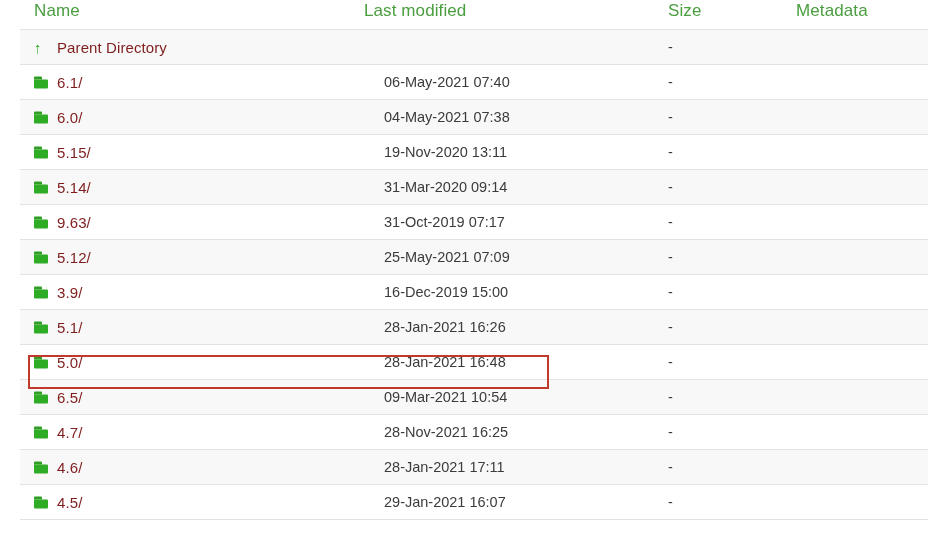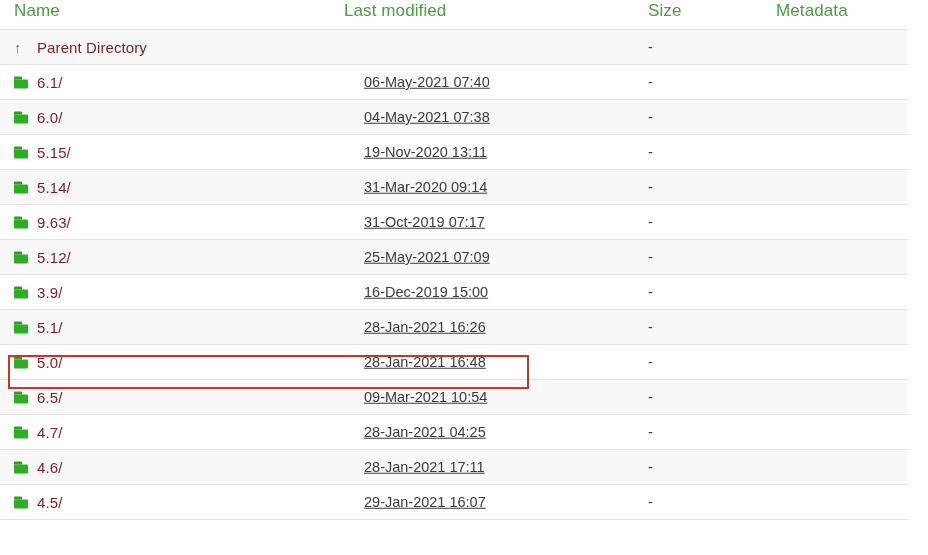--- a/index.html
+++ b/index.html
@@ -13,20 +13,21 @@
     overflow: hidden;
     font-family: "Liberation Sans", sans-serif;
     -webkit-font-smoothing: antialiased;
   }
 
   .listing {
     position: relative;
     width: 892px;
     height: 555px;
     background: #ffffff;
+    margin-left: 20px;
   }
 
   
   .head {
     position: relative;
     height: 29px;
     box-sizing: border-box;
   }
   .head .cell {
     position: absolute;
@@ -69,21 +70,20 @@
   .c-name-cell {
     left: 14px;
     display: flex;
     align-items: center;
     gap: 9px;
   }
   .c-date-cell {
     left: 364px;
     color: #3b3b3b;
     font-size: 14.5px;
-    text-decoration: underline;
   }
   .c-size-cell {
     left: 648px;
     color: #3b3b3b;
     font-size: 14.5px;
   }
   .c-meta-cell {
     left: 736px;
     color: #3b3b3b;
     font-size: 14.5px;
@@ -258,21 +258,21 @@
         </div>
         <div class="cell c-date-cell">09-Mar-2021 10:54</div>
         <div class="cell c-size-cell">-</div>
         <div class="cell c-meta-cell"></div>
       </div>
       <div class="row">
         <div class="cell c-name-cell">
           <span class="icon-folder"></span>
           <a class="name-link" href="#">4.7/</a>
         </div>
-        <div class="cell c-date-cell">28-Jan-2021 04:25</div>
+        <div class="cell c-date-cell">28-Nov-2021 16:25</div>
         <div class="cell c-size-cell">-</div>
         <div class="cell c-meta-cell"></div>
       </div>
       <div class="row alt">
         <div class="cell c-name-cell">
           <span class="icon-folder"></span>
           <a class="name-link" href="#">4.6/</a>
         </div>
         <div class="cell c-date-cell">28-Jan-2021 17:11</div>
         <div class="cell c-size-cell">-</div>

